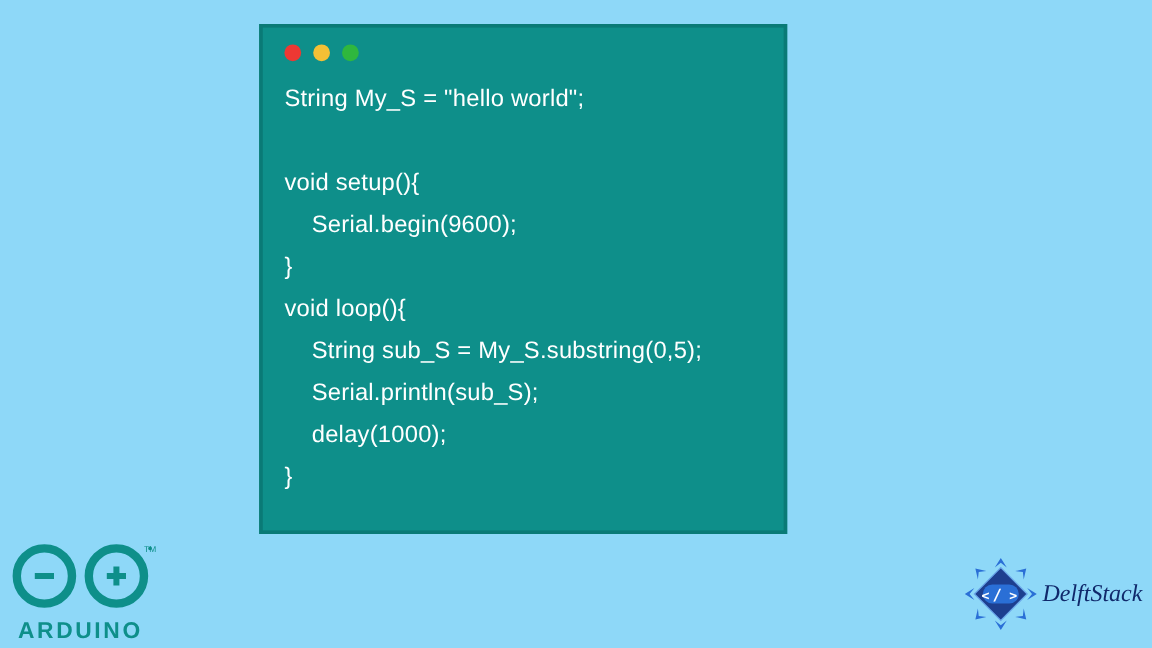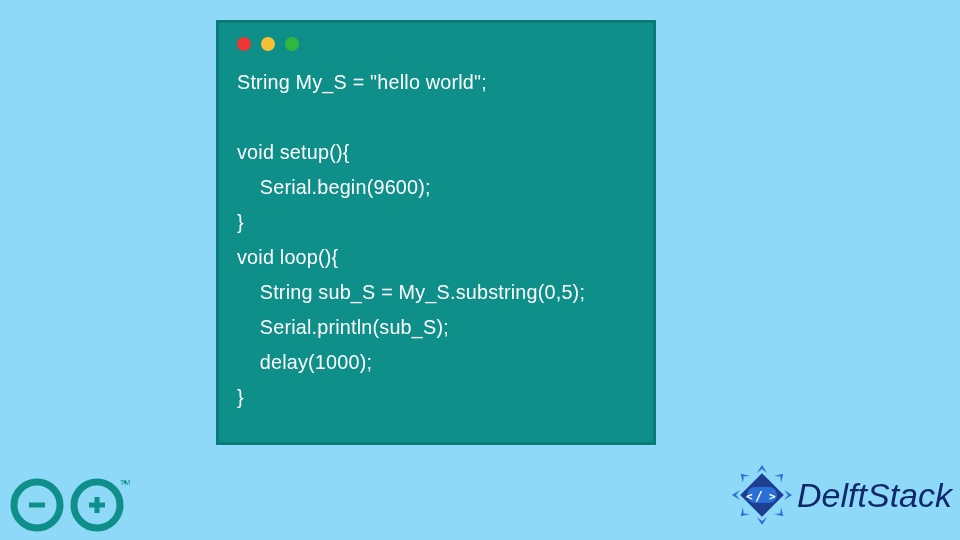--- a/index.html
+++ b/index.html
@@ -55,22 +55,22 @@
     
     .delft {
       position: absolute;
       right: 8px;
       bottom: 14px;
       display: flex;
       align-items: center;
       gap: 4px;
     }
     .delft-text {
-      font-family: Liberation Sans, sans-serif;
-      font-size: 34px;
+      font-family: Liberation Serif, serif;
+      font-size: 20px;
       color: #10296b;
       font-style: italic;
       font-weight: 500;
     }
   </style>
 </head>
 <body>
 
 <div class="code-window">
   <div class="dots">
@@ -95,20 +95,21 @@
     <g fill="none" stroke="#0e8f8a" stroke-width="7">
       <circle cx="35" cy="29" r="23"></circle>
       <circle cx="95" cy="29" r="23"></circle>
     </g>
     <line x1="27" y1="29" x2="43" y2="29" stroke="#0e8f8a" stroke-width="5"></line>
     <line x1="87" y1="29" x2="103" y2="29" stroke="#0e8f8a" stroke-width="5"></line>
     <line x1="95" y1="21" x2="95" y2="37" stroke="#0e8f8a" stroke-width="5"></line>
     <circle cx="123" cy="6" r="1.5" fill="#0e8f8a"></circle>
     <text x="118" y="9" font-size="7" fill="#0e8f8a" font-family="Arial">TM</text>
   </svg>
+  <div class="arduino-text">ARDUINO</div>
 </div>
 
 <div class="delft">
   <svg width="62" height="62" viewBox="0 0 62 62">
     <g transform="translate(31,31)">
       <g fill="#2a6fd6">
         <path d="M0,-30 L5,-22 L0,-26 L-5,-22 Z"></path>
         <path d="M0,-30 L5,-22 L0,-26 L-5,-22 Z" transform="rotate(45)"></path>
         <path d="M0,-30 L5,-22 L0,-26 L-5,-22 Z" transform="rotate(90)"></path>
         <path d="M0,-30 L5,-22 L0,-26 L-5,-22 Z" transform="rotate(135)"></path>

